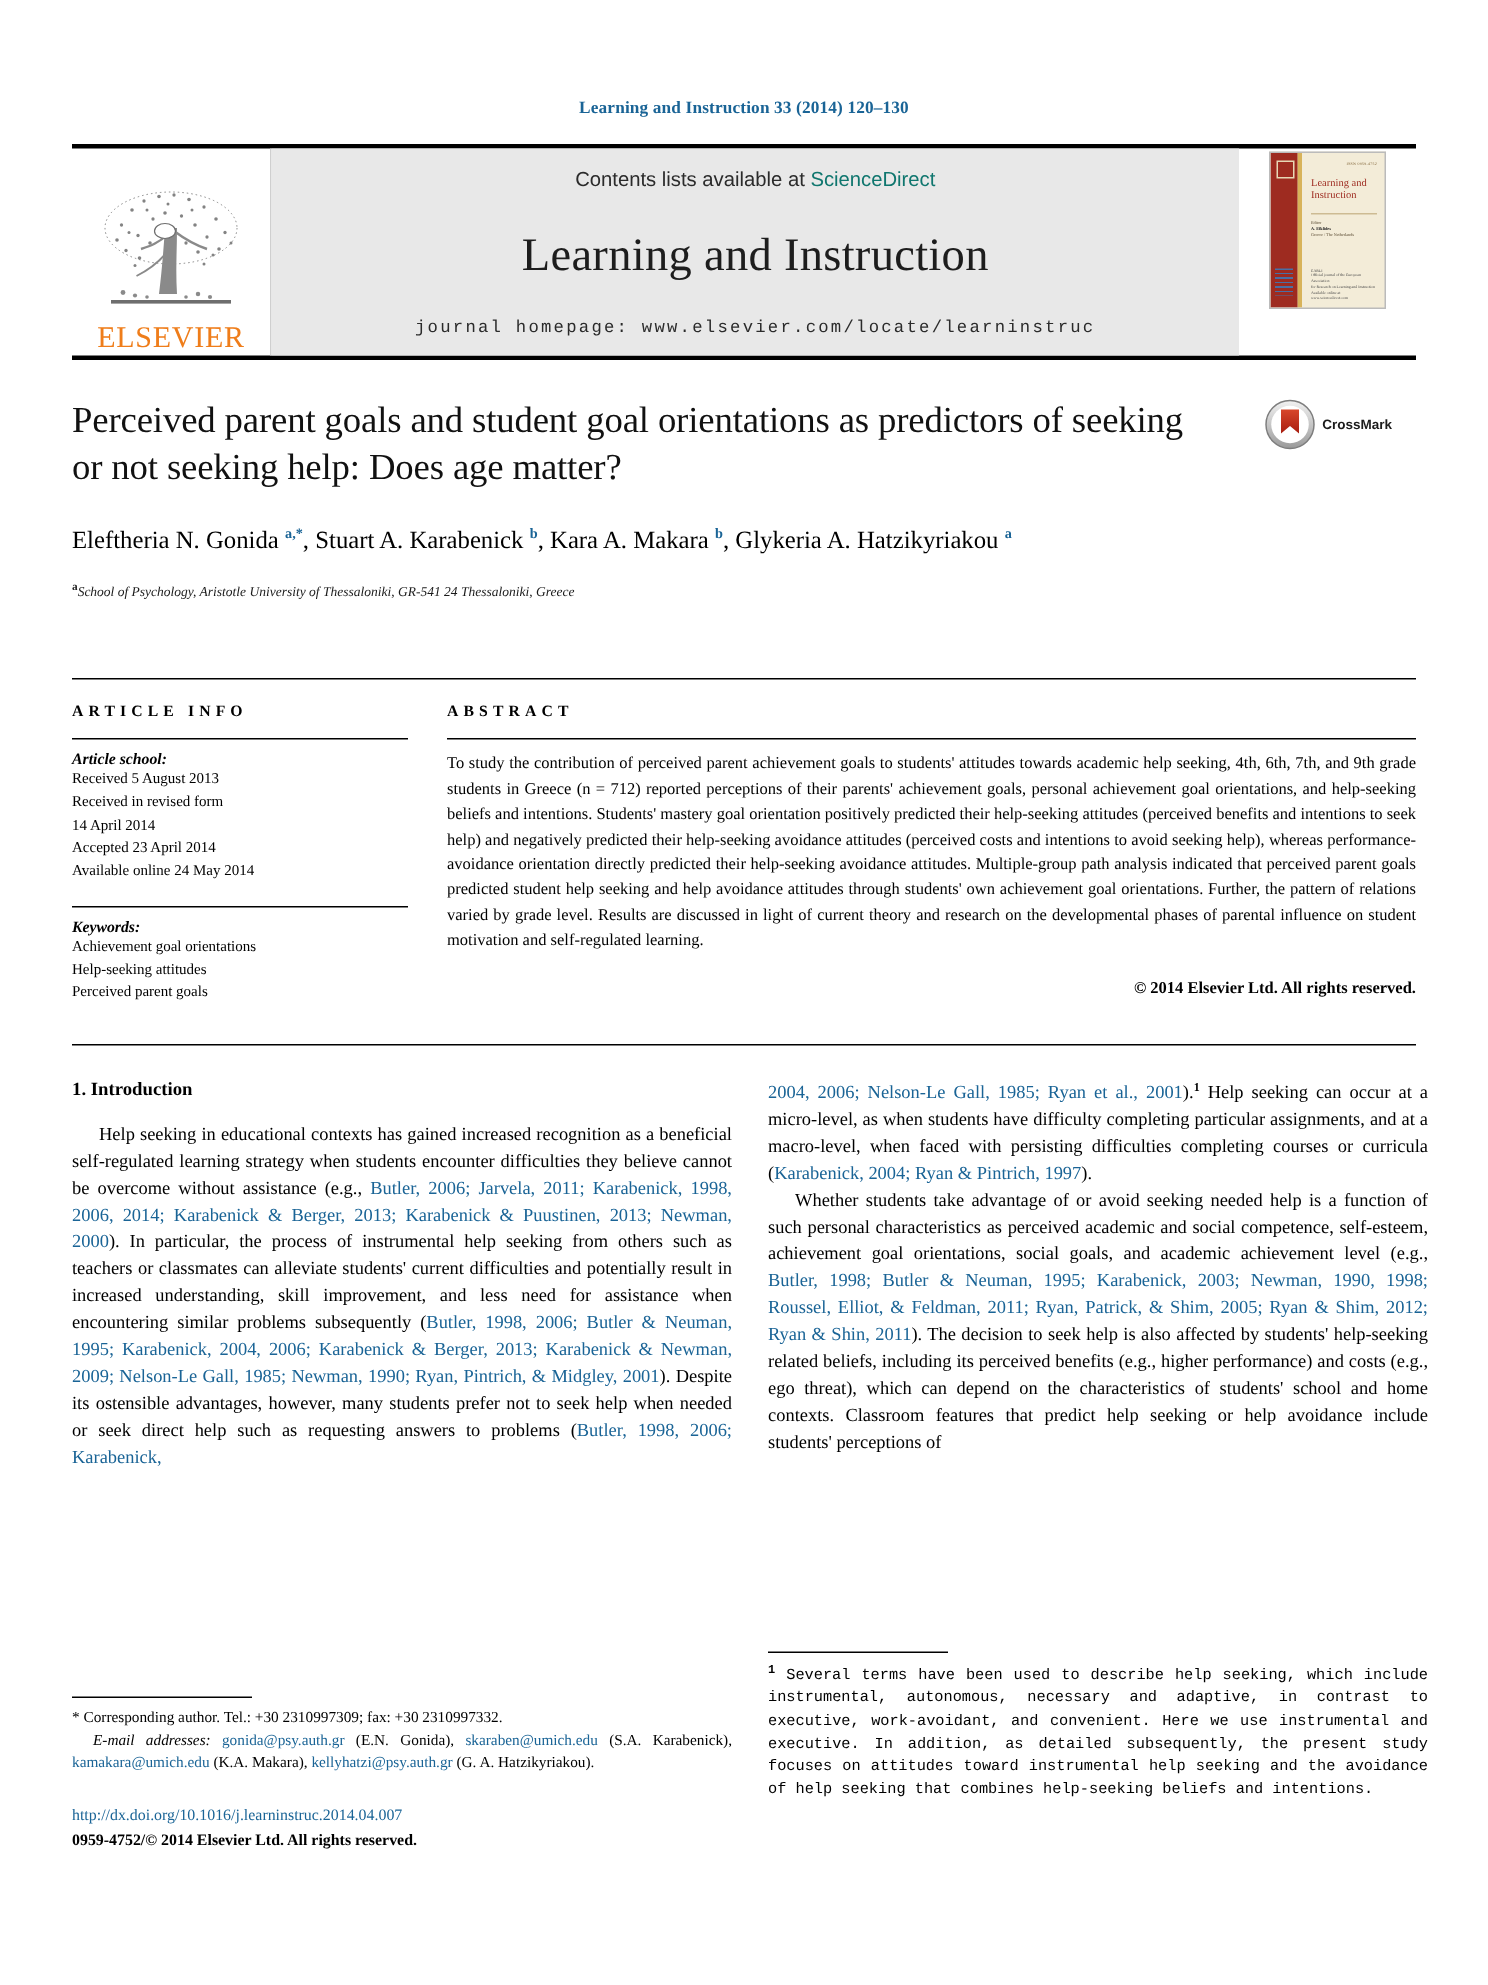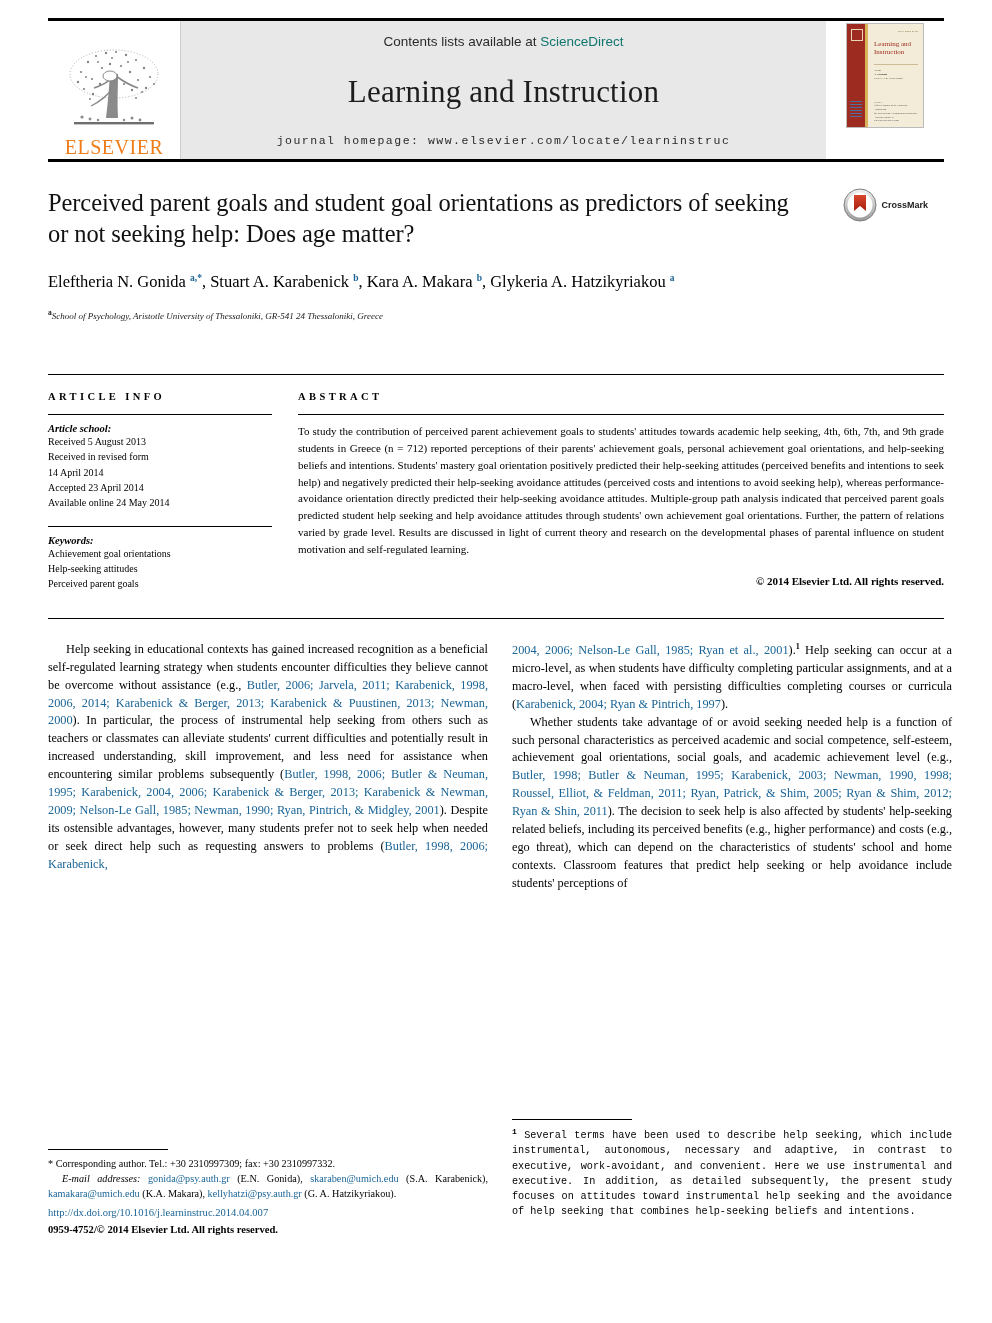--- a/index.html
+++ b/index.html
@@ -261,29 +261,30 @@
     position: absolute;
     left: 512px; top: 1101px; width: 440px; font-family: Liberation Mono, monospace;
   }
   .foot-rule { border-top: 1px solid #000; width: 120px; margin-bottom: 6px; }
   .foot-text {
     font-size: 10.2px;
     line-height: 1.48;
     text-align: justify;
   }
   .foot-text .ital { font-style: italic; }
-  .doi-block { margin-top: 4px; font-size: 10.6px; line-height: 1.55; }
+  .doi-block { margin-top: 20px; font-size: 10.6px; line-height: 1.55; }
   .doi-link { color: #1a6496; }
   .issn-line { font-weight: bold; }
 </style>
 </head>
 <body>
 
 <div class="page">
 
+  <div class="running-head">Learning and Instruction 33 (2014) 120–130</div>
 
   <div class="masthead">
 
     <div class="elsevier-col">
       <svg class="tree-svg" width="96" height="92" viewBox="0 0 96 92">
         <g fill="#6e6e6e">
           <ellipse cx="48" cy="30" rx="44" ry="24" fill="none" stroke="#7a7a7a" stroke-width="0.6" stroke-dasharray="1 2"></ellipse>
           <g opacity="0.85">
             <circle cx="15" cy="28" r="1.1"></circle>
               <circle cx="22" cy="18" r="1.2"></circle>
@@ -424,20 +425,21 @@
       <div class="hairline"></div>
       <div class="abstract-text">To study the contribution of perceived parent achievement goals to students' attitudes towards academic help seeking, 4th, 6th, 7th, and 9th grade students in Greece (n = 712) reported perceptions of their parents' achievement goals, personal achievement goal orientations, and help-seeking beliefs and intentions. Students' mastery goal orientation positively predicted their help-seeking attitudes (perceived benefits and intentions to seek help) and negatively predicted their help-seeking avoidance attitudes (perceived costs and intentions to avoid seeking help), whereas performance-avoidance orientation directly predicted their help-seeking avoidance attitudes. Multiple-group path analysis indicated that perceived parent goals predicted student help seeking and help avoidance attitudes through students' own achievement goal orientations. Further, the pattern of relations varied by grade level. Results are discussed in light of current theory and research on the developmental phases of parental influence on student motivation and self-regulated learning.</div>
       <div class="copyright">© 2014 Elsevier Ltd. All rights reserved.</div>
     </div>
   </div>
 
   <div class="body-sep"></div>
 
   <div class="body-cols">
     <div class="bcol">
+      <div class="h2">1. Introduction</div>
       <p class="para">Help seeking in educational contexts has gained increased recognition as a beneficial self-regulated learning strategy when students encounter difficulties they believe cannot be overcome without assistance (e.g., <span class="ref">Butler, 2006; Jarvela, 2011; Karabenick, 1998, 2006, 2014; Karabenick &amp; Berger, 2013; Karabenick &amp; Puustinen, 2013; Newman, 2000</span>). In particular, the process of instrumental help seeking from others such as teachers or classmates can alleviate students' current difficulties and potentially result in increased understanding, skill improvement, and less need for assistance when encountering similar problems subsequently (<span class="ref">Butler, 1998, 2006; Butler &amp; Neuman, 1995; Karabenick, 2004, 2006; Karabenick &amp; Berger, 2013; Karabenick &amp; Newman, 2009; Nelson-Le Gall, 1985; Newman, 1990; Ryan, Pintrich, &amp; Midgley, 2001</span>). Despite its ostensible advantages, however, many students prefer not to seek help when needed or seek direct help such as requesting answers to problems (<span class="ref">Butler, 1998, 2006; Karabenick,</span></p>
     </div>
     <div class="bcol">
       <p class="para noindent"><span class="ref">2004, 2006; Nelson-Le Gall, 1985; Ryan et al., 2001</span>).<sup class="fn">1</sup> Help seeking can occur at a micro-level, as when students have difficulty completing particular assignments, and at a macro-level, when faced with persisting difficulties completing courses or curricula (<span class="ref">Karabenick, 2004; Ryan &amp; Pintrich, 1997</span>).</p>
       <p class="para">Whether students take advantage of or avoid seeking needed help is a function of such personal characteristics as perceived academic and social competence, self-esteem, achievement goal orientations, social goals, and academic achievement level (e.g., <span class="ref">Butler, 1998; Butler &amp; Neuman, 1995; Karabenick, 2003; Newman, 1990, 1998; Roussel, Elliot, &amp; Feldman, 2011; Ryan, Patrick, &amp; Shim, 2005; Ryan &amp; Shim, 2012; Ryan &amp; Shin, 2011</span>). The decision to seek help is also affected by students' help-seeking related beliefs, including its perceived benefits (e.g., higher performance) and costs (e.g., ego threat), which can depend on the characteristics of students' school and home contexts. Classroom features that predict help seeking or help avoidance include students' perceptions of</p>
     </div>
   </div>
 
   <div class="foot-l">
     <div class="foot-rule"></div>

